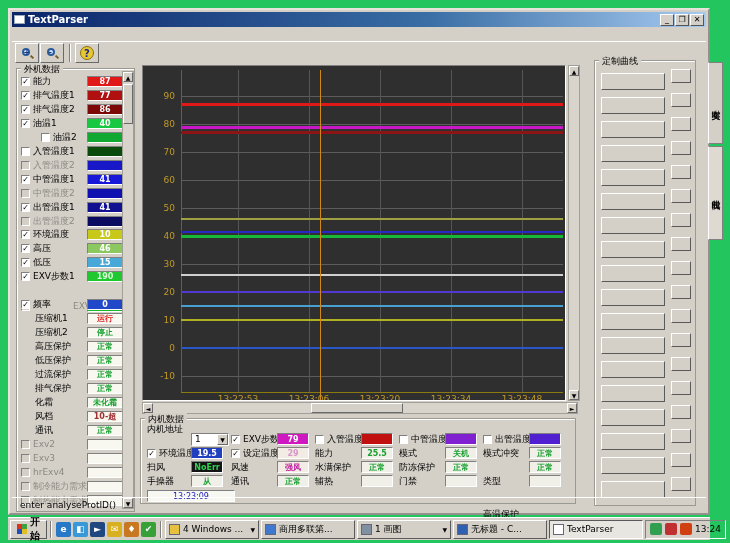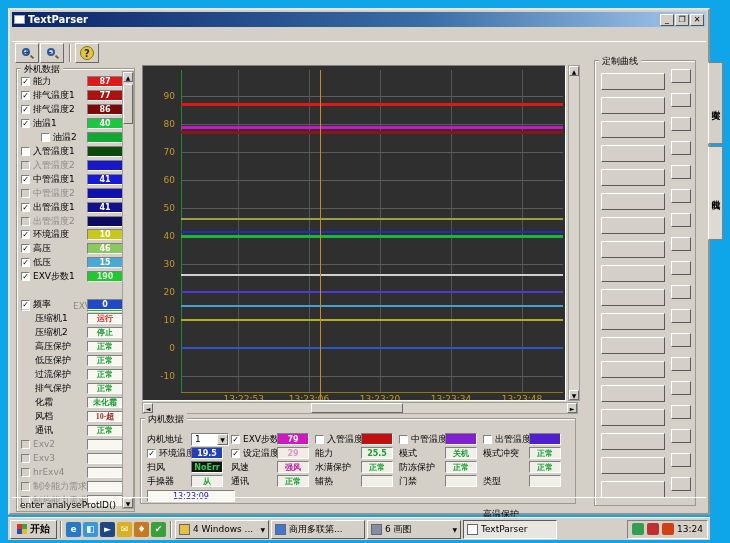--- a/index.html
+++ b/index.html
@@ -1,17 +1,17 @@
 <!DOCTYPE html>
 <html><head>
 <meta charset="utf-8">
 <style>
   html,body{margin:0;padding:0;background:#ffffff;}
   *{box-sizing:border-box;font-family:"DejaVu Sans",sans-serif;}
-  #screen{position:relative;width:730px;height:543px;background:#0ea5e9;overflow:hidden;}
+  #screen{position:relative;width:730px;height:543px;background:#22c55e;overflow:hidden;}
   .sunken{background:#f8f8f2;border:1px solid;border-color:#808080 #ffffff #ffffff #808080;}
   .win{position:absolute;left:8px;top:8px;width:702px;height:507px;background:#d4d0c8;
        border:2px outset #e8e4dc;}
   .titlebar{position:absolute;left:2px;top:2px;right:2px;height:15px;
        background:linear-gradient(90deg,#0a246a,#3a6ea5 60%,#a6caf0);display:flex;align-items:center;padding:0 2px;}
   .title-icon{width:11px;height:9px;background:#ffffff;border:1px solid #9ab;margin-right:3px;}
   .title-text{color:#ffffff;font-size:10px;font-weight:bold;flex:1;white-space:nowrap;}
   .tb-btn{width:14px;height:12px;margin-left:1px;font-size:8px;line-height:10px;text-align:center;
        background:#d4d0c8;border:1px solid;border-color:#fff #555 #555 #fff;color:#000;}
   .menubar{position:absolute;left:2px;top:17px;right:2px;height:14px;display:flex;align-items:center;font-size:10px;background:#d4d0c8;}
@@ -244,21 +244,21 @@
             <div class="badge" style="top: 1px; background: rgb(248, 248, 240); color: rgb(24, 160, 48);">正常</div>
           </div>
           <div class="lp-row" style="top: 320.85px; width: 104px;">
             <div style="width: 11px; margin-left: 2px;"></div>
             <div class="lp-label">化霜</div>
             <div class="badge" style="top: 1px; background: rgb(248, 248, 240); color: rgb(24, 160, 48);">未化霜</div>
           </div>
           <div class="lp-row" style="top: 334.8px; width: 104px;">
             <div style="width: 11px; margin-left: 2px;"></div>
             <div class="lp-label">风档</div>
-            <div class="badge" style="top: 1px; background: rgb(248, 248, 240); color: rgb(160, 48, 48); font-family: Liberation Serif, serif;">10-超</div>
+            <div class="badge" style="top: 1px; background: rgb(248, 248, 240); color: rgb(160, 48, 48);">10-超</div>
           </div>
           <div class="lp-row" style="top: 348.75px; width: 104px;">
             <div style="width: 11px; margin-left: 2px;"></div>
             <div class="lp-label">通讯</div>
             <div class="badge" style="top: 1px; background: rgb(248, 248, 240); color: rgb(24, 160, 48);">正常</div>
           </div>
           <div class="lp-row" style="top: 362.7px; width: 104px;">
             <div class="cb dis" style="margin-left: 2px;"></div>
             <div class="lp-label dis">Exv2</div>
             <div class="badge" style="top: 1px; background: rgb(248, 248, 240); color: rgb(0, 0, 0);"></div>
@@ -308,21 +308,21 @@
         <div class="ytick" style="left: 6px; top: 193px;">30</div>
         <div class="hgrid" style="top: 226px;"></div>
         <div class="ytick" style="left: 6px; top: 221px;">20</div>
         <div class="hgrid" style="top: 254px;"></div>
         <div class="ytick" style="left: 6px; top: 249px;">10</div>
         <div class="hgrid" style="top: 282px;"></div>
         <div class="ytick" style="left: 6px; top: 277px;">0</div>
         <div class="hgrid" style="top: 310px;"></div>
         <div class="ytick" style="left: 6px; top: 305px;">-10</div>
         <div class="vgrid" style="left: 95px;"></div>
-        <div class="xtick" style="left: 69px; top: 328px; text-align: right;">13:22:53</div>
+        <div class="xtick" style="left: 69px; top: 328px;">13:22:53</div>
         <div class="vgrid" style="left: 166px;"></div>
         <div class="xtick" style="left: 140px; top: 328px;">13:23:06</div>
         <div class="vgrid" style="left: 237px;"></div>
         <div class="xtick" style="left: 211px; top: 328px;">13:23:20</div>
         <div class="vgrid" style="left: 308px;"></div>
         <div class="xtick" style="left: 282px; top: 328px;">13:23:34</div>
         <div class="vgrid" style="left: 379px;"></div>
         <div class="xtick" style="left: 353px; top: 328px;">13:23:48</div>
         <div class="axis-start"></div>
         <div class="axis-x"></div>
@@ -347,21 +347,21 @@
 
     <div class="hscroll">
       <div class="scroll-arrow" style="left:0;top:0;">◄</div>
       <div class="scroll-thumb" style="left:168px;top:0;height:10px;width:92px;"></div>
       <div class="scroll-arrow" style="left:auto;right:0;top:0;">►</div>
     </div>
 
     <div class="groupbox" id="indoor-panel" style="left:130px;top:408px;width:436px;height:86px;">
       <span class="group-title">内机数据</span>
       <div id="indoor-content" style="position:absolute;inset:0;">
-          <div class="ind-label" style="left: 6px; top: 14px;">
+          <div class="ind-label" style="left: 6px; top: 4px;">
             <div>内机地址</div>
           </div>
           <div class="dropdown" style="left: 50px; top: 14px;">1<div class="dd-btn">▼</div></div>
           <div class="ind-label" style="left: 6px; top: 28px;">
             <div class="cb" style="margin-right: 3px;">✓</div>
             <div>环境温度</div>
           </div>
           <div class="ind-val" style="left: 50px; top: 28px; background: rgb(32, 64, 192); color: rgb(255, 255, 255);">19.5</div>
           <div class="ind-label" style="left: 6px; top: 42px;">
             <div>扫风</div>
@@ -519,22 +519,26 @@
           <div class="task-ico" style="background: rgb(232, 192, 64);"></div>
           <div style="overflow: hidden; flex: 1 1 0%;">4 Windows ...</div>
           <div style="font-size: 6px;">▼</div>
         </div>
         <div class="task-btn">
           <div class="task-ico" style="background: rgb(64, 120, 208);"></div>
           <div style="overflow: hidden; flex: 1 1 0%;">商用多联第...</div>
         </div>
         <div class="task-btn">
           <div class="task-ico" style="background: rgb(128, 144, 160);"></div>
-          <div style="overflow: hidden; flex: 1 1 0%;">6 画图</div>
+          <div style="overflow: hidden; flex: 1 1 0%;">1 画图</div>
           <div style="font-size: 6px;">▼</div>
+        </div>
+        <div class="task-btn">
+          <div class="task-ico" style="background: rgb(48, 96, 176);"></div>
+          <div style="overflow: hidden; flex: 1 1 0%;">无标题 - C...</div>
         </div>
         <div class="task-btn active">
           <div class="task-ico" style="background: rgb(255, 255, 255);"></div>
           <div style="overflow: hidden; flex: 1 1 0%;">TextParser</div>
         </div>
       </div>
     <div class="tray">
       <span id="trayicons" style="display:flex;">
           <div class="tray-ico" style="background: rgb(48, 160, 80);"></div>
           <div class="tray-ico" style="background: rgb(192, 48, 48);"></div>

